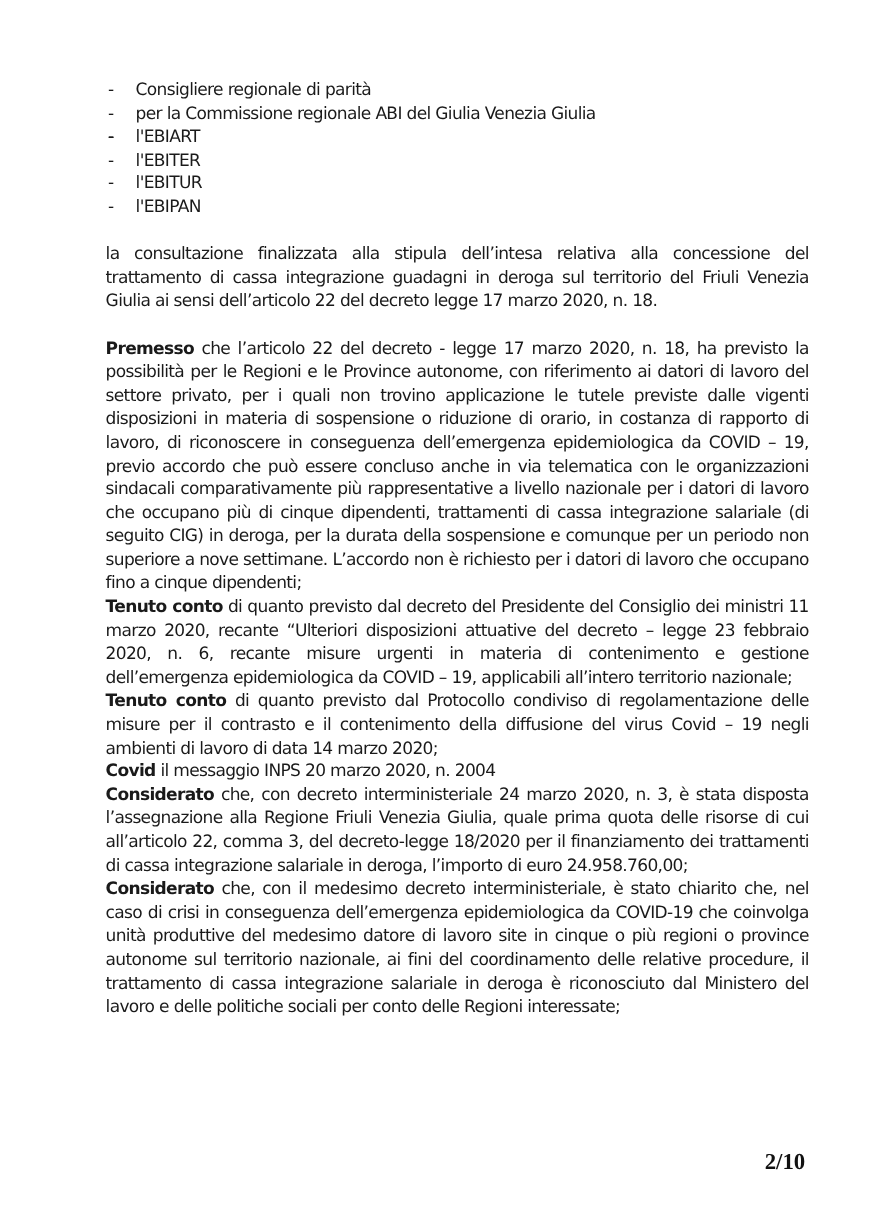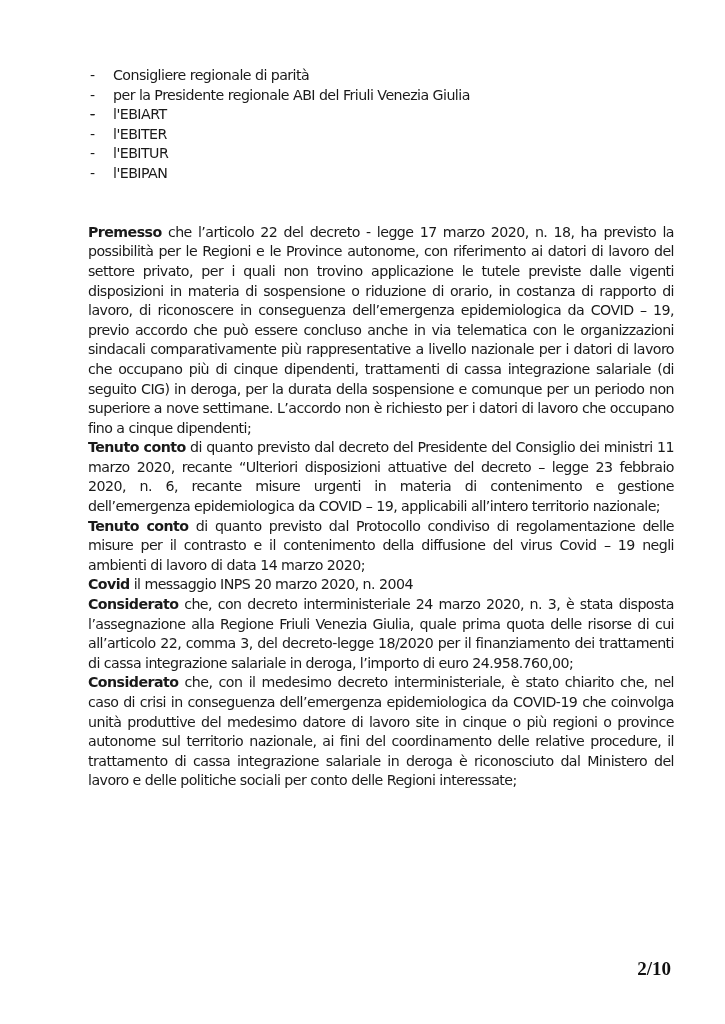--- a/index.html
+++ b/index.html
@@ -19,29 +19,30 @@
     position: absolute; right: 54px; top: 958px;
     font-family: "Liberation Serif", serif; font-weight: bold; font-size: 19px; color: #111;
   }
 </style>
 </head>
 <body>
 
 <div class="page">
   <ul class="list">
     <li><span class="dash">-</span><span>Consigliere regionale di parità</span></li>
-    <li><span class="dash">-</span><span>per la Presidente regionale ABI del Friuli Venezia Giulia</span></li>
+    <li><span class="dash">-</span><span>per la Commissione regionale ABI del Giulia Venezia Giulia</span></li>
     <li><span class="dash">-</span></li>
     <li><span class="dash">-</span></li>
     <li><span class="dash">-</span><span>l'EBIART</span></li>
     <li><span class="dash">-</span><span>l'EBITER</span></li>
     <li><span class="dash">-</span><span>l'EBITUR</span></li>
     <li><span class="dash">-</span><span>l'EBIPAN</span></li>
   </ul>
   <div class="gap"></div>
+  <p>la consultazione finalizzata alla stipula dell’intesa relativa alla concessione del trattamento di cassa integrazione guadagni in deroga sul territorio del Friuli Venezia Giulia ai sensi dell’articolo 22 del decreto legge 17 marzo 2020, n. 18.</p>
   <div class="gap"></div>
   <p><b>Premesso</b><span> che l’articolo 22 del decreto - legge 17 marzo 2020, n. 18, ha previsto la possibilità per le Regioni e le Province autonome, con riferimento ai datori di lavoro del settore privato, per i quali non trovino applicazione le tutele previste dalle vigenti disposizioni in materia di sospensione o riduzione di orario, in costanza di rapporto di lavoro, di riconoscere in conseguenza dell’emergenza epidemiologica da COVID – 19, previo accordo che può essere concluso anche in via telematica con le organizzazioni sindacali comparativamente più rappresentative a livello nazionale per i datori di lavoro che occupano più di cinque dipendenti, trattamenti di cassa integrazione salariale (di seguito CIG) in deroga, per la durata della sospensione e comunque per un periodo non superiore a nove settimane. L’accordo non è richiesto per i datori di lavoro che occupano fino a cinque dipendenti;</span></p>
   <p><b>Tenuto conto</b><span> di quanto previsto dal decreto del Presidente del Consiglio dei ministri 11 marzo 2020, recante “Ulteriori disposizioni attuative del decreto – legge 23 febbraio 2020, n. 6, recante misure urgenti in materia di contenimento e gestione dell’emergenza epidemiologica da COVID – 19, applicabili all’intero territorio nazionale;</span></p>
   <p><b>Tenuto conto</b><span> di quanto previsto dal Protocollo condiviso di regolamentazione delle misure per il contrasto e il contenimento della diffusione del virus Covid – 19 negli ambienti di lavoro di data 14 marzo 2020;</span></p>
   <p><b>Covid</b><span> il messaggio INPS 20 marzo 2020, n. 2004</span></p>
   <p><b>Considerato</b><span> che, con decreto interministeriale 24 marzo 2020, n. 3, è stata disposta l’assegnazione alla Regione Friuli Venezia Giulia, quale prima quota delle risorse di cui all’articolo 22, comma 3, del decreto-legge 18/2020 per il finanziamento dei trattamenti di cassa integrazione salariale in deroga, l’importo di euro 24.958.760,00;</span></p>
   <p><b>Considerato</b><span> che, con il medesimo decreto interministeriale, è stato chiarito che, nel caso di crisi in conseguenza dell’emergenza epidemiologica da COVID-19 che coinvolga unità produttive del medesimo datore di lavoro site in cinque o più regioni o province autonome sul territorio nazionale, ai fini del coordinamento delle relative procedure, il trattamento di cassa integrazione salariale in deroga è riconosciuto dal Ministero del lavoro e delle politiche sociali per conto delle Regioni interessate;</span></p>
 </div>
 
 <div class="pagenum">2/10</div>

